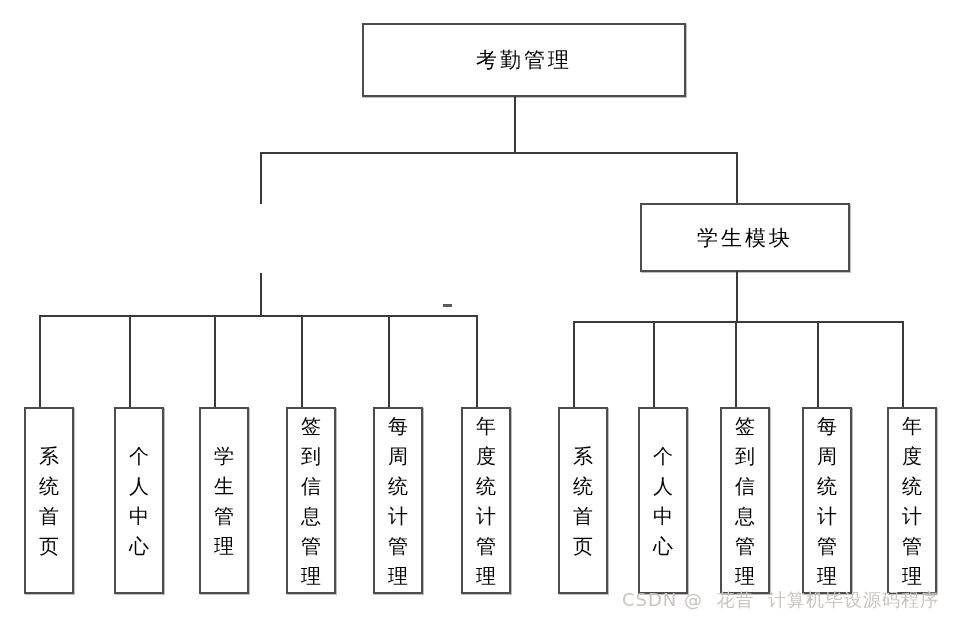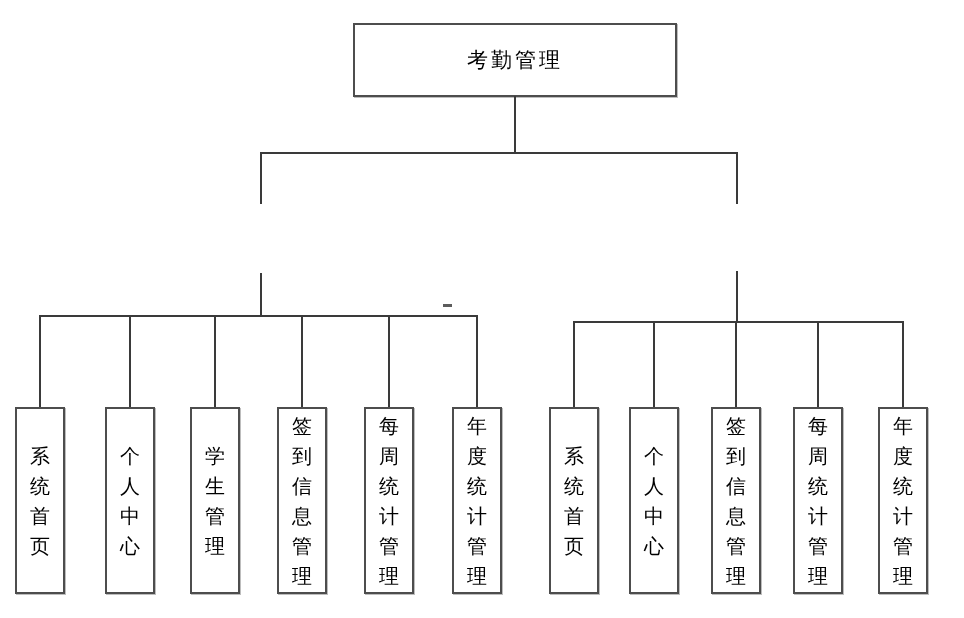--- a/index.html
+++ b/index.html
@@ -18,20 +18,21 @@
   }
   .box {
     position: absolute;
     background: #ffffff;
     border: 2px solid #4d4d4d;
     box-shadow: 1px 1px 0 #bdbdbd;
     box-sizing: border-box;
     display: flex;
     align-items: center;
     justify-content: center;
+    margin-left: 9px;
   }
   .node-label {
     font-size: 21px;
     letter-spacing: 3px;
     white-space: nowrap;
   }
   .leaf {
     width: 50px;
     height: 187px;
   }
@@ -78,20 +79,23 @@
 
   <div class="box" style="left:353px; top:23px; width:324px; height:74px;">
     <span class="node-label">考勤管理</span>
   </div>
 
   <div class="vline" style="left: 514px; top: 96px; height: 57px; background: rgb(58, 58, 58);"></div>
   <div class="hline" style="left: 260px; top: 152px; width: 478px; background: rgb(58, 58, 58);"></div>
   <div class="vline" style="left: 260px; top: 152px; height: 52px; background: rgb(58, 58, 58);"></div>
   <div class="vline" style="left: 736px; top: 152px; height: 52px; background: rgb(58, 58, 58);"></div>
 
+  <div class="box" style="left:631px; top:203px; width:210px; height:69px;">
+    <span class="node-label">学生模块</span>
+  </div>
 
   <div class="vline" style="left: 260px; top: 273px; height: 43px; background: rgb(58, 58, 58);"></div>
   <div class="hline" style="left: 39px; top: 315px; width: 439px; background: rgb(58, 58, 58);"></div>
   <div class="vline" style="left: 39px; top: 315px; height: 92px; background: rgb(58, 58, 58);"></div>
   <div class="vline" style="left: 129px; top: 315px; height: 92px; background: rgb(58, 58, 58);"></div>
   <div class="vline" style="left: 214px; top: 315px; height: 92px; background: rgb(58, 58, 58);"></div>
   <div class="vline" style="left: 301px; top: 315px; height: 92px; background: rgb(58, 58, 58);"></div>
   <div class="vline" style="left: 388px; top: 315px; height: 92px; background: rgb(58, 58, 58);"></div>
   <div class="vline" style="left: 476px; top: 315px; height: 92px; background: rgb(58, 58, 58);"></div>
 
@@ -200,14 +204,15 @@
     <span class="vtext">
         <span>年</span>
         <span>度</span>
         <span>统</span>
         <span>计</span>
         <span>管</span>
         <span>理</span>
       </span>
   </div>
 
+  <div class="watermark" style="color: rgb(201, 196, 194);">CSDN @  花昔  计算机毕设源码程序</div>
 
 </div>
 
 </body></html>

